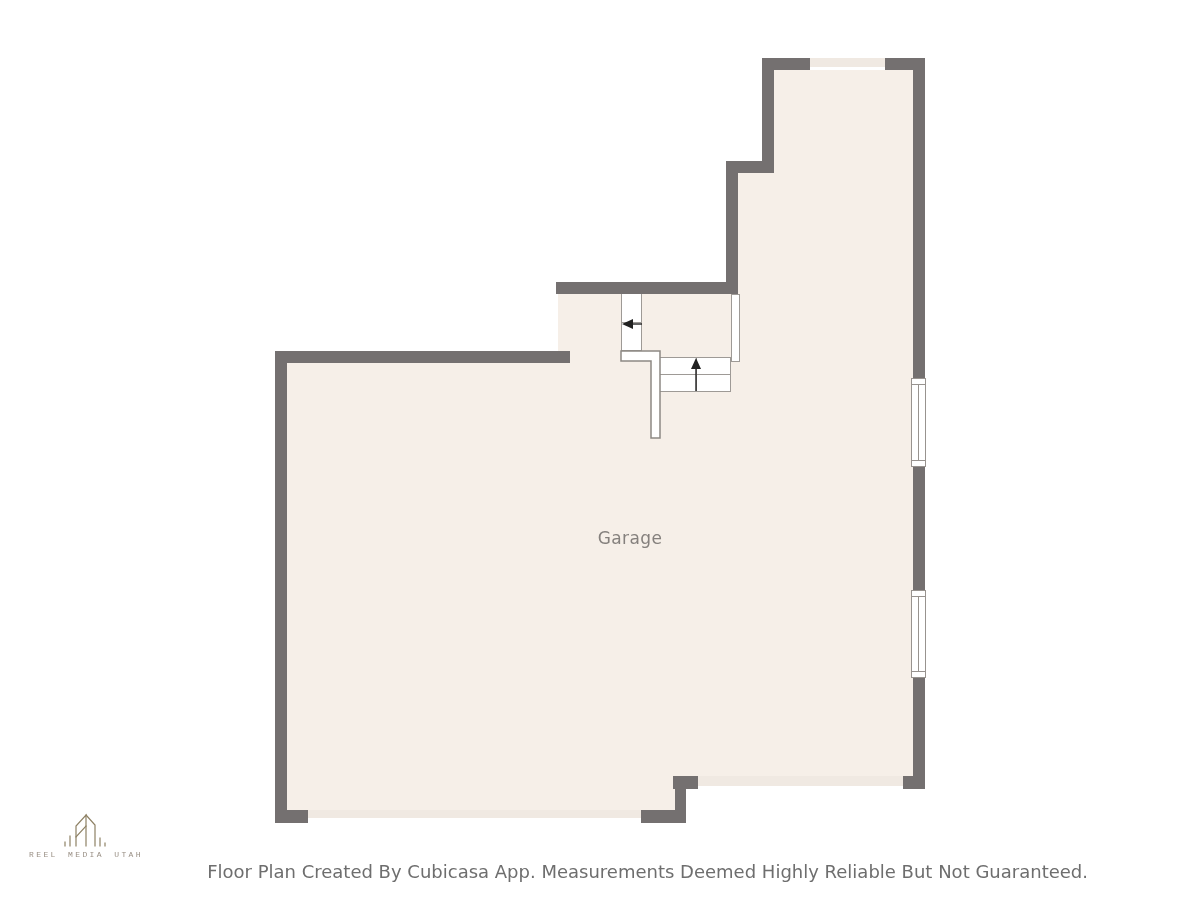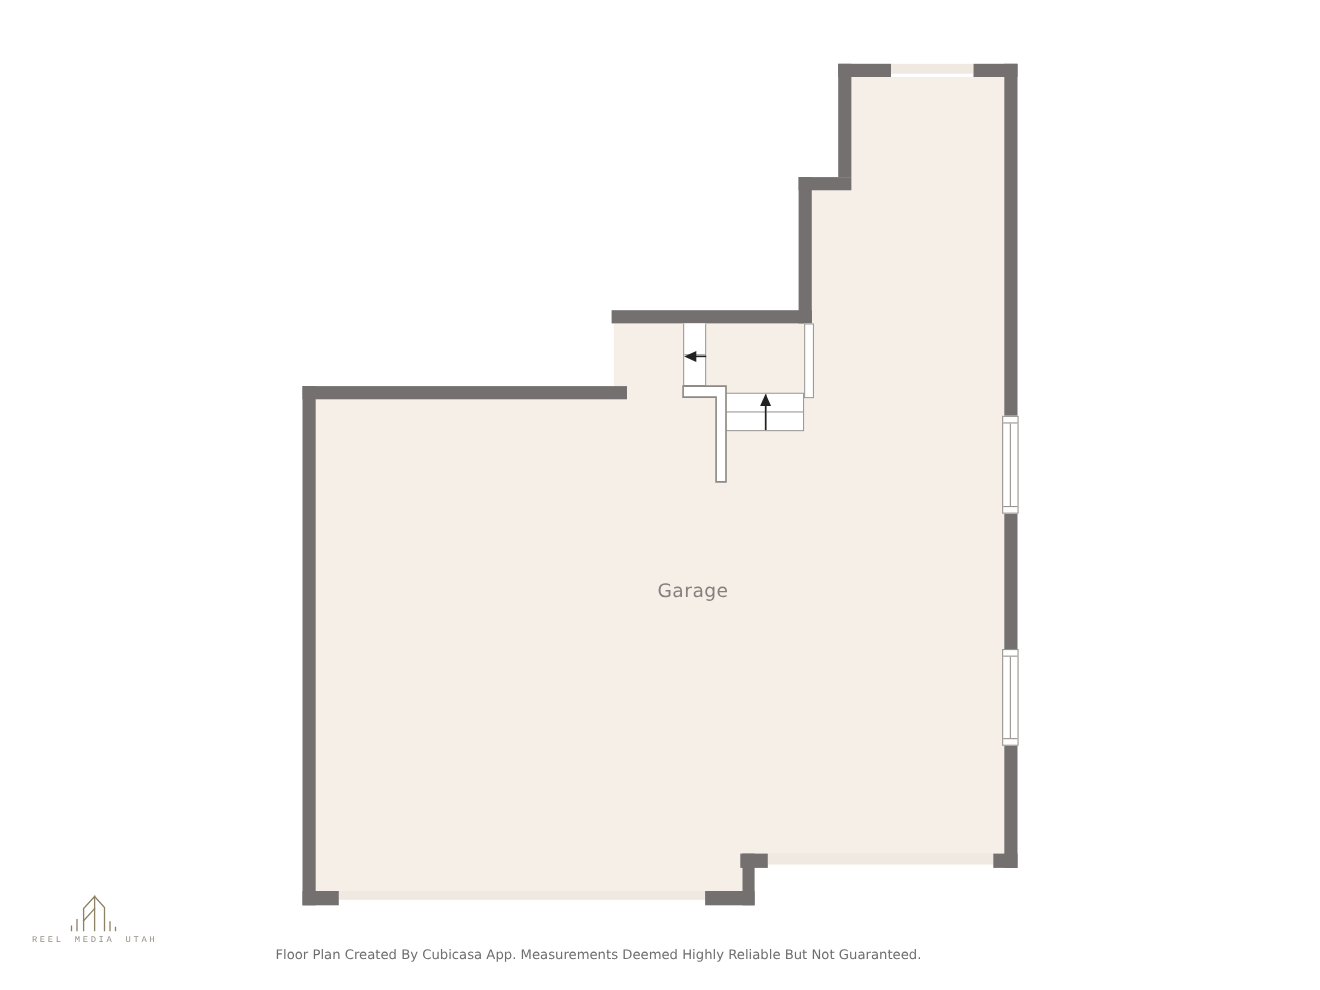--- a/index.html
+++ b/index.html
@@ -17,22 +17,22 @@
   .window .cap-b{position:absolute;left:0;right:0;bottom:5px;height:1px;background:var(--outline,#98938f);}
   .stair{position:absolute;background:#ffffff;border:1px solid var(--stair_outline,#9e9a96);box-sizing:border-box;}
   .stair .tread-h{position:absolute;left:0;right:0;height:1px;background:var(--stair_outline,#9e9a96);}
   .stair .tread-v{position:absolute;top:0;bottom:0;width:1px;background:var(--stair_outline,#9e9a96);}
   .overlay-svg{position:absolute;left:0;top:0;pointer-events:none;}
   .room-label{
     position:absolute;left:540px;top:492px;width:180px;text-align:center;
     font-size:17px;letter-spacing:.4px;color:var(--room_label,#85807d);
   }
   .disclaimer{
-    position:absolute;left:0;top:861px;width:1088px;text-align:center;
-    font-size:12px;color:var(--disclaimer_text,#6e6e6e);
+    position:absolute;left:0;top:861px;width:1088px;text-align:right;
+    font-size:18px;color:var(--disclaimer_text,#6e6e6e);
   }
   .logo{position:absolute;left:26px;top:812px;width:120px;text-align:center;}
   .logo svg{display:block;margin:0 auto;}
   .logo-text{
     margin-top:2px;font-size:8px;letter-spacing:2.4px;word-spacing:3px;white-space:nowrap;
     color:var(--logo_text,#998f84);
     font-family:Liberation Mono, monospace;
   }
 </style>
 </head>

